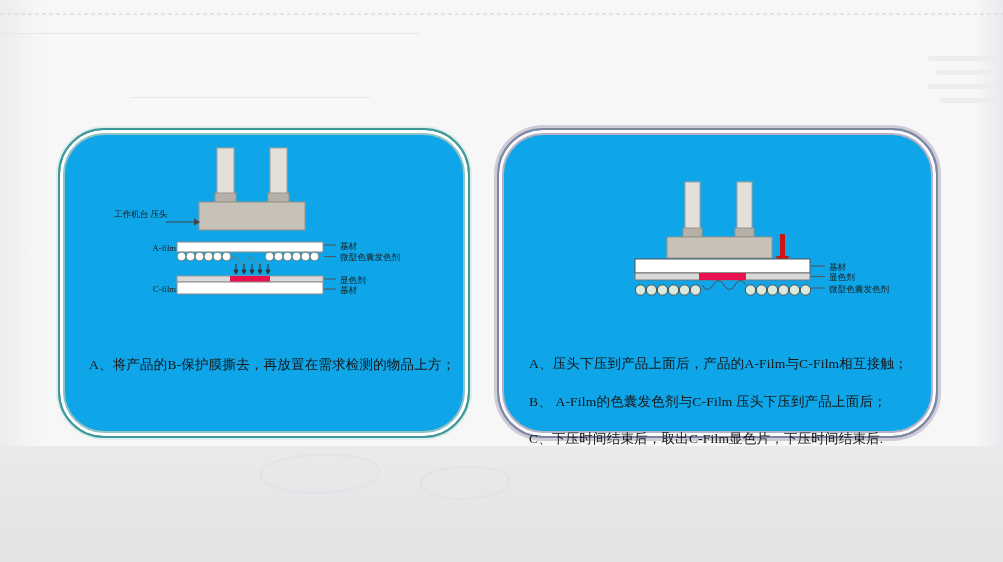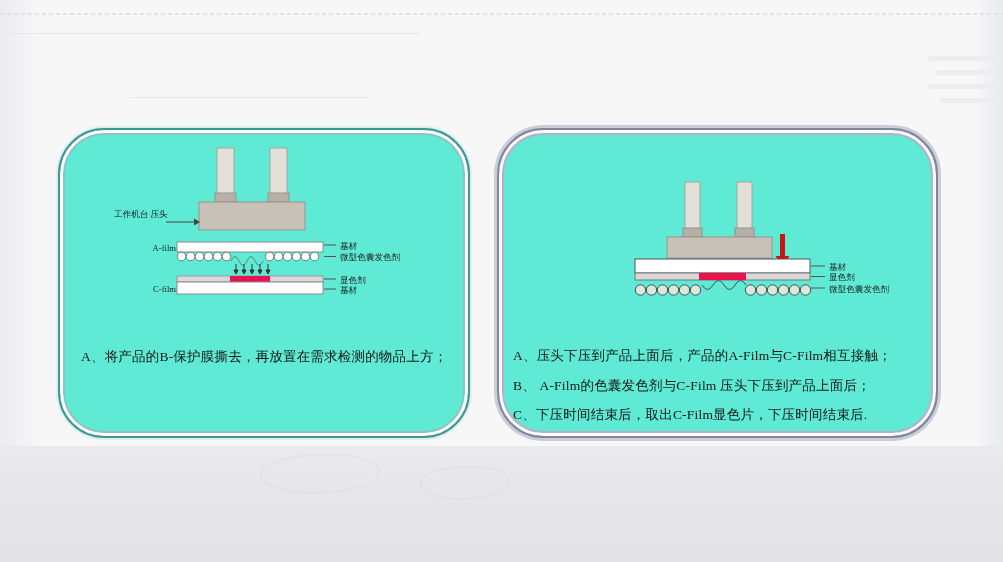--- a/index.html
+++ b/index.html
@@ -22,43 +22,43 @@
                  opacity:.75; }
   .faintline   { position:absolute; height:1px; background:#e7e7e9; }
   .wm-bar      { position:absolute; height:5px; border-radius:2px; background:#ededf0; }
   .bottom-band { position:absolute; left:0; top:446px; width:1003px; height:116px;
                  background:linear-gradient(#eaeaec,#e3e3e6); }
   .wm-blob     { position:absolute; border:2px solid #dedee1; border-radius:50% 40% 55% 45%;
                  opacity:.55; }
   
   .panel {
     position:absolute; top:128px; height:310px;
-    background:#5eead4; border-radius:46px;
+    background:#0ea5e9; border-radius:46px;
   }
   .panel.left {
     left:58px; width:412px;
     border:2px solid #3f9898;
     box-shadow: 0 0 0 2px #dfeeee,
                 inset 0 0 0 3px #ffffff,
                 inset 0 0 0 5px #8fc3c3;
   }
   .panel.right {
     left:497px; width:441px;
     border:2px solid #7e86a0;
     box-shadow: 0 0 0 3px #cfccda,
                 inset 0 0 0 3px #fbfafc,
                 inset 0 0 0 5px #b5b1c4;
   }
   .diagram-svg { position:absolute; }
   .svg-left  { left:50px;  top:12px; }
   .svg-right { left:130px; top:48px; }
   .steps { position:absolute; font-size:13.5px; font-weight:500; letter-spacing:.2px; }
   .panel.left  .steps { left:17px; top:210px; width:392px; line-height:26.5px; }
-  .panel.right .steps { left:10px; top:209px; width:408px; line-height:25.5px; }
-  .step { margin:4px; }
+  .panel.right .steps { left:18px; top:209px; width:408px; line-height:25.5px; }
+  .step { margin:12px; }
   
   text { font-family:"Liberation Serif","DejaVu Serif",serif; fill:#1d1d1d; }
   .lbl  { font-size:8.6px; }
   .tick { stroke:#555; stroke-width:1; }
 </style>
 </head>
 <body>
 
 <div class="edge-left"></div>
 <div class="edge-right"></div>

